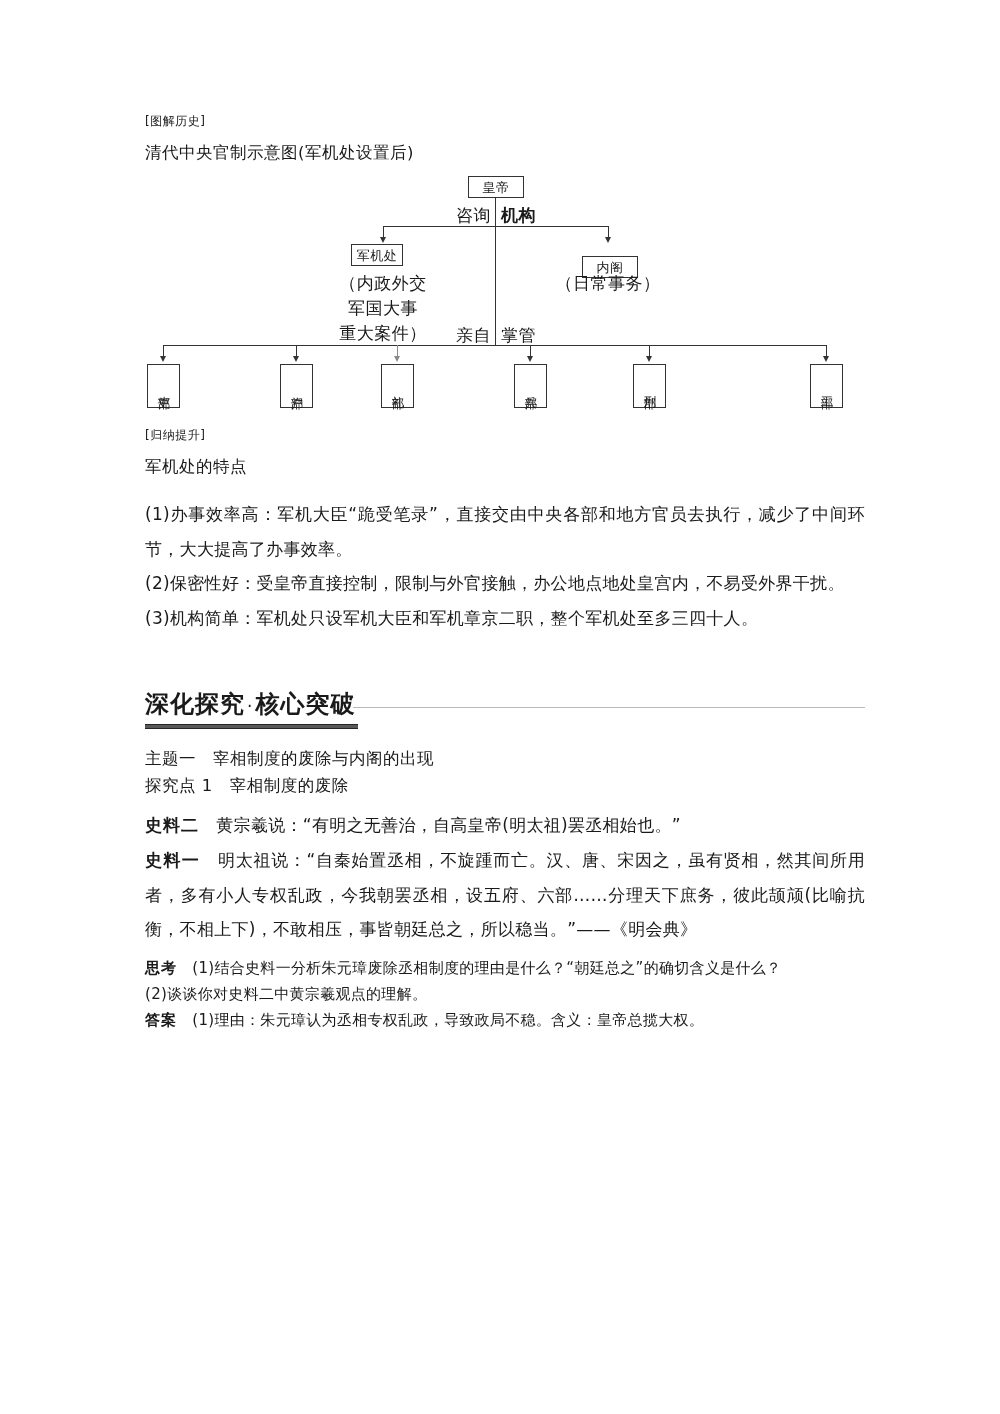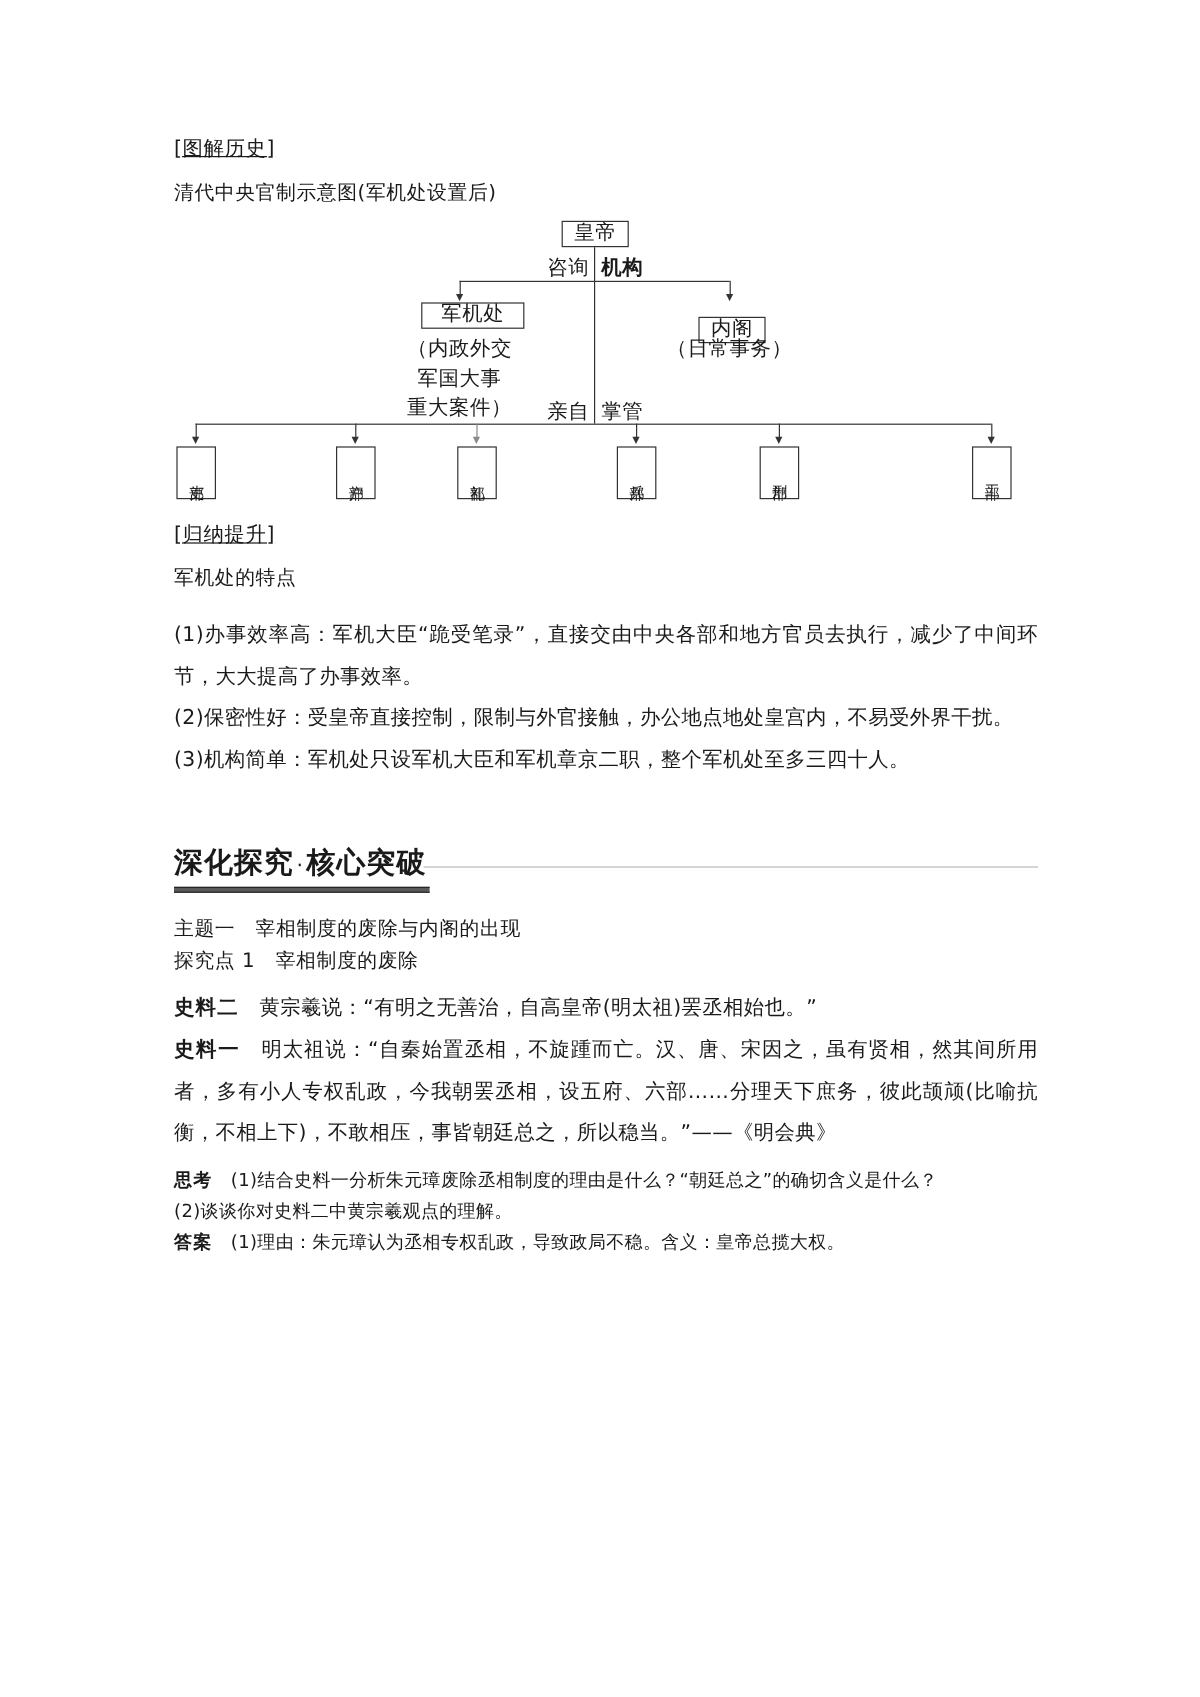--- a/index.html
+++ b/index.html
@@ -23,25 +23,24 @@
   }
   .content {
     position: absolute;
     left: 145px;
     top: 112px;
     width: 720px;
   }
 
   
   .bracket-head {
-    font-size: 17px;
+    font-size: 12px;
     line-height: 1.5;
     letter-spacing: 0.5px;
     margin-bottom: 10px;
-    text-decoration: underline;
   }
   .sub-line {
     font-size: 16.5px;
     line-height: 1.6;
     letter-spacing: 0.5px;
   }
   .para {
     font-size: 17px;
     line-height: 2.05;
     letter-spacing: 0.3px;
@@ -68,21 +67,21 @@
     width: 720px;
     height: 218px;
     margin-top: 8px;
     font-size: 12px;
   }
   .dbox {
     position: absolute;
     border: 1px solid #333;
     background: #fff;
     text-align: center;
-    font-size: 17px;
+    font-size: 13px;
     line-height: 1;
     letter-spacing: 0.5px;
     box-sizing: border-box;
     display: flex;
     align-items: center;
     justify-content: center;
   }
   .dbox-v {
     position: absolute;
     border: 1px solid #333;
@@ -188,21 +187,21 @@
 
       <div class="dlabel" style="left:300px; top:29px; width:46px; text-align:right;">咨询</div>
       <div class="dlabel" style="left:356px; top:29px; width:46px; text-align:left;font-weight:bold;">机构</div>
 
       <div class="hline" style="left:238px; top:52px; width:225px;"></div>
       <div class="vline" style="left:238px; top:52px; height:12px;"></div>
       <div class="arrow-d" style="left:235px; top:63px;"></div>
       <div class="vline" style="left:463px; top:52px; height:12px;"></div>
       <div class="arrow-d" style="left:460px; top:63px;"></div>
 
-      <div class="dbox" style="left:206px; top:70px; width:86px; height:22px;">
+      <div class="dbox" style="left:206px; top:70px; width:52px; height:22px;">
         <span>军机处</span>
       </div>
       <div class="dlabel" style="left:186px; top:97px; width:104px; white-space:pre-line;">（内政外交
 军国大事
 重大案件）</div>
 
       <div class="dbox" style="left:437px; top:82px; width:56px; height:22px;">
         <span>内阁</span>
       </div>
       <div class="dlabel" style="left:406px; top:97px; width:114px;">（日常事务）</div>

